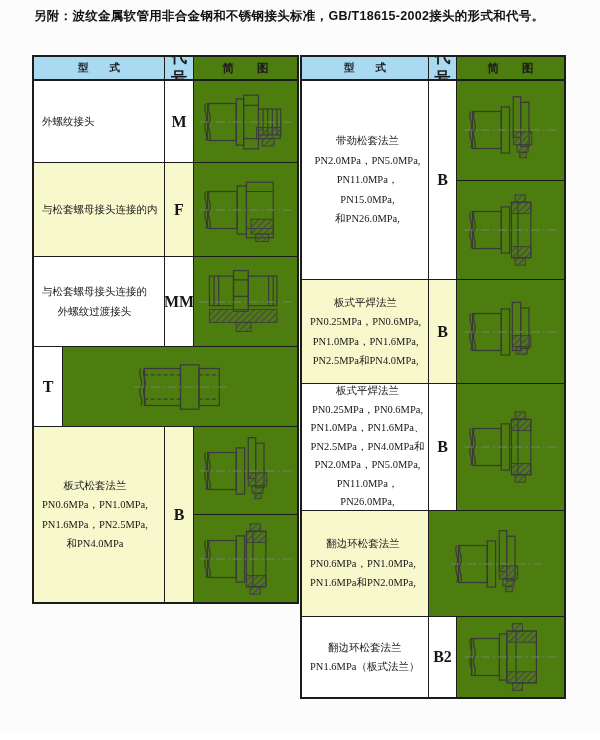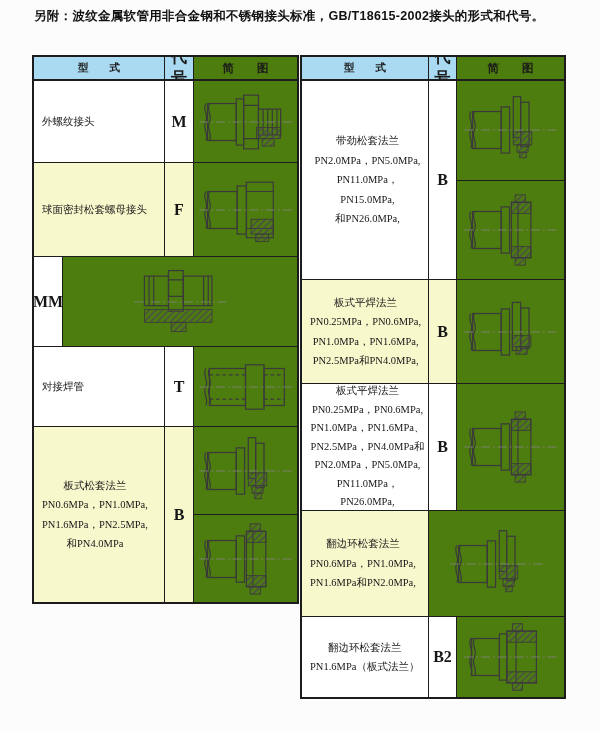--- a/index.html
+++ b/index.html
@@ -99,21 +99,21 @@
               <path d="M71 26 V54 M76 26 V54 M81 26 V54 M86 26 V54" stroke="#3a3a3a" stroke-width="1.3" fill="none" stroke-linejoin="miter"></path>
               <rect x="64" y="46" width="26" height="12" fill="url(#hp)" stroke="#3a3a3a" stroke-width="0.9"></rect>
               <rect x="70" y="58" width="13" height="8" fill="url(#hp)" stroke="#3a3a3a" stroke-width="0.9"></rect>
               <path d="M2 40 H102" fill="none" stroke="#888" stroke-width="0.8" stroke-dasharray="10 3 2 3"></path>
             </svg>
           </div>
       </div>
     </div>
 
     <div class="row yellow" style="height:94px">
-      <div class="cell type">球面密封松套螺母接头</div>
+      <div class="cell type">与松套螺母接头连接的内</div>
       <div class="cell code">F</div>
       <div class="cell diag">
         <div class="diag-box">
             <svg viewBox="0 0 104 80" width="97" height="74" xmlns="http://www.w3.org/2000/svg">
               <defs>
                 <pattern id="hp" patternUnits="userSpaceOnUse" width="5" height="5" patternTransform="rotate(45)">
                   <line x1="2.5" y1="0" x2="2.5" y2="5" stroke="#4a4a4a" stroke-width="1.6"></line>
                 </pattern>
               </defs>
               <path d="M13 20 c-4 7 4 13 0 20 c-4 7 4 13 0 20" stroke="#3a3a3a" stroke-width="1.3" fill="none" stroke-linejoin="miter"></path>
@@ -124,20 +124,22 @@
               <path d="M53 20 H82 M53 60 H82" stroke="#3a3a3a" stroke-width="1.3" fill="none" stroke-linejoin="miter"></path>
               <rect x="58" y="50" width="24" height="16" fill="url(#hp)" stroke="#3a3a3a" stroke-width="0.9"></rect>
               <rect x="63" y="66" width="14" height="8" fill="url(#hp)" stroke="#3a3a3a" stroke-width="0.9"></rect>
               <path d="M2 40 H102" fill="none" stroke="#888" stroke-width="0.8" stroke-dasharray="10 3 2 3"></path>
             </svg>
           </div>
       </div>
     </div>
 
     <div class="row" style="height:90px">
+      <div class="cell type">与松套螺母接头连接的
+外螺纹过渡接头</div>
       <div class="cell code">MM</div>
       <div class="cell diag">
         <div class="diag-box">
             <svg viewBox="0 0 104 80" width="97" height="74" xmlns="http://www.w3.org/2000/svg">
               <defs>
                 <pattern id="hp" patternUnits="userSpaceOnUse" width="5" height="5" patternTransform="rotate(45)">
                   <line x1="2.5" y1="0" x2="2.5" y2="5" stroke="#4a4a4a" stroke-width="1.6"></line>
                 </pattern>
               </defs>
               <rect x="13" y="12" width="26" height="32" stroke="#3a3a3a" stroke-width="1.3" fill="none" stroke-linejoin="miter"></rect>
@@ -149,21 +151,20 @@
               <rect x="13" y="48" width="73" height="14" fill="url(#hp)" stroke="#3a3a3a" stroke-width="0.9"></rect>
               <rect x="42" y="62" width="16" height="10" fill="url(#hp)" stroke="#3a3a3a" stroke-width="0.9"></rect>
               <path d="M2 40 H102" fill="none" stroke="#888" stroke-width="0.8" stroke-dasharray="10 3 2 3"></path>
             </svg>
           </div>
       </div>
     </div>
 
 
     <div class="row" style="height:80px">
-      <div class="cell type">对接焊管</div>
       <div class="cell code">T</div>
       <div class="cell diag">
         <div class="diag-box">
             <svg viewBox="0 0 104 80" width="97" height="74" xmlns="http://www.w3.org/2000/svg">
               <defs>
                 <pattern id="hp" patternUnits="userSpaceOnUse" width="5" height="5" patternTransform="rotate(45)">
                   <line x1="2.5" y1="0" x2="2.5" y2="5" stroke="#4a4a4a" stroke-width="1.6"></line>
                 </pattern>
               </defs>
               <path d="M13 20 c-4 7 4 13 0 20 c-4 7 4 13 0 20" stroke="#3a3a3a" stroke-width="1.3" fill="none" stroke-linejoin="miter"></path>

